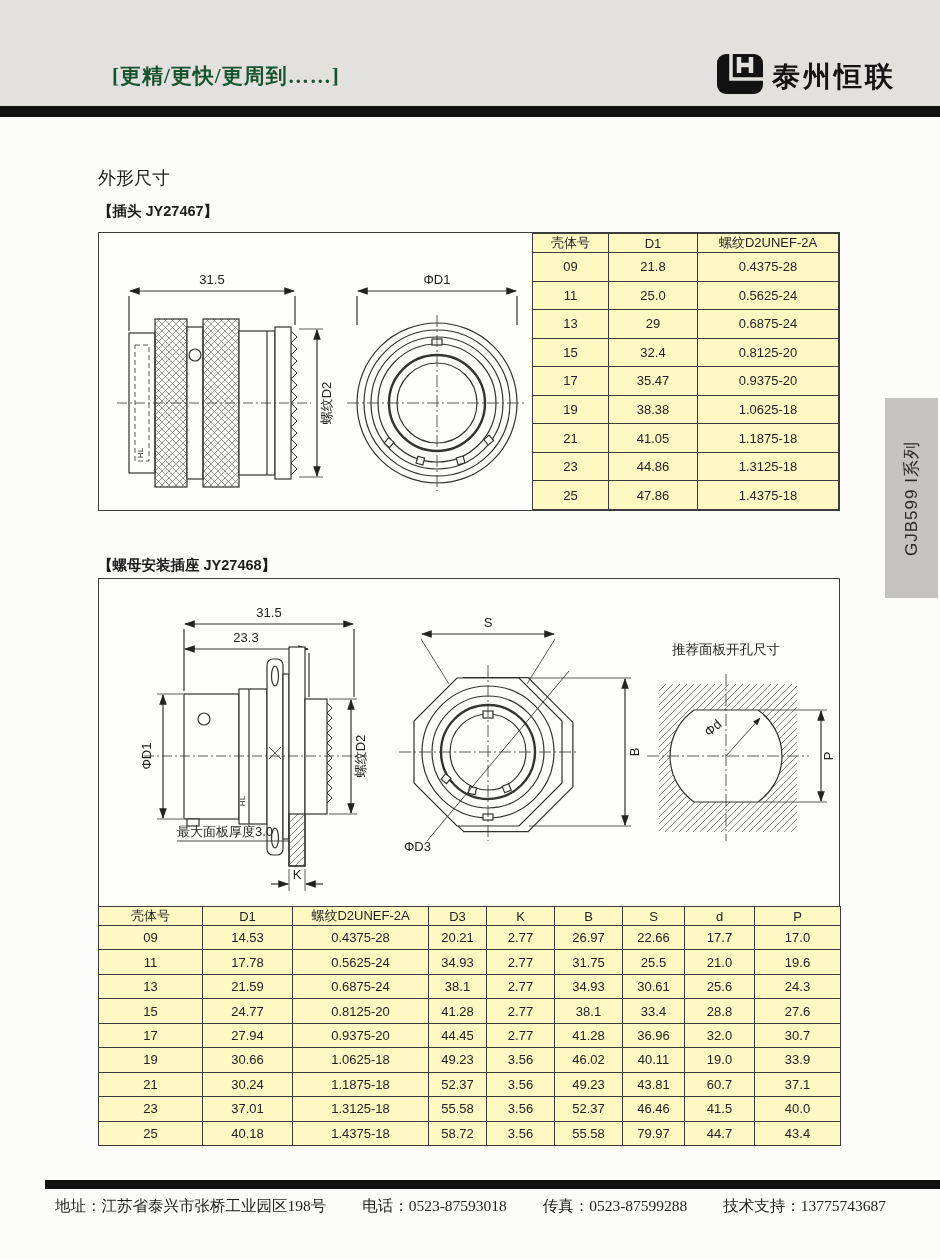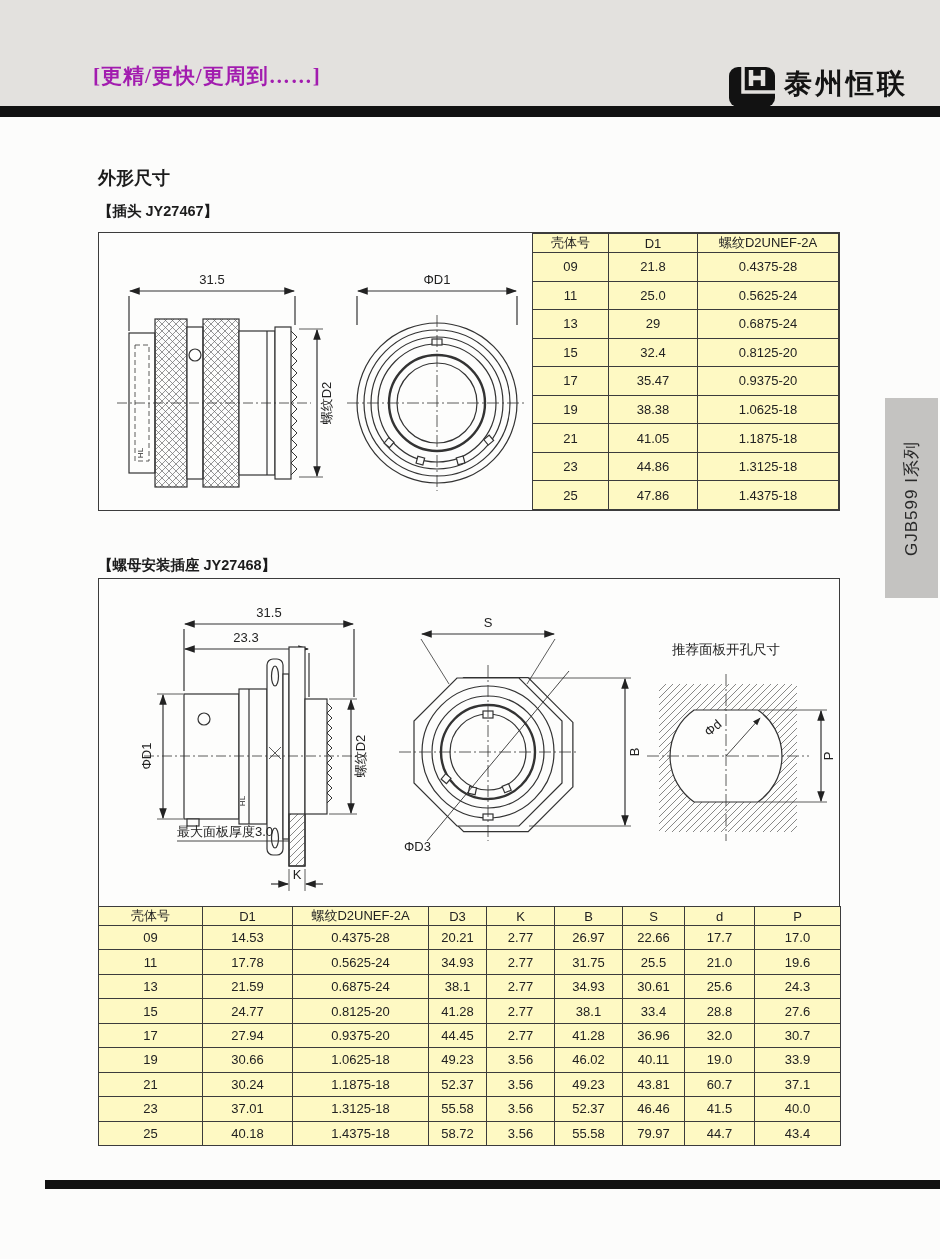--- a/index.html
+++ b/index.html
@@ -5,28 +5,28 @@
   * { margin:0; padding:0; box-sizing:border-box; }
   html,body { background:#ffffff; }
   .page {
     position:relative; width:940px; height:1259px; margin:0 auto;
     background:#fcfcfb; overflow:hidden;
     font-family:"Liberation Sans","DejaVu Sans",sans-serif; color:#1c1c1c;
   }
   
   .header-band { position:absolute; left:0; top:0; width:940px; height:106px; background:#e3e1de; }
   .slogan {
-    position:absolute; left:93px; top:62px; font-family:"Liberation Serif","DejaVu Serif",serif;
-    font-weight:bold; font-size:21px; letter-spacing:1px; color:#a21caf;
+    position:absolute; left:112px; top:62px; font-family:"Liberation Serif","DejaVu Serif",serif;
+    font-weight:bold; font-size:21px; letter-spacing:1px; color:#14532d;
   }
-  .brand { position:absolute; right:32px; top:52px; display:flex; align-items:flex-start; gap:8px;margin-top:13px; }
+  .brand { position:absolute; right:44px; top:52px; display:flex; align-items:flex-end; gap:8px; }
   .brand-name { font-weight:bold; font-size:28px; letter-spacing:3px; color:#141414; }
   .top-bar { position:absolute; left:0; top:106px; width:940px; height:11px; background:#121212; }
   
-  .page-title { position:absolute; left:98px; top:166px; font-size:18px; font-weight:bold; }
+  .page-title { position:absolute; left:98px; top:166px; font-size:18px; font-weight:normal; }
   .sec-label  { position:absolute; left:98px; font-size:14.5px; font-weight:600; }
   .sec-label.plug { top:202px; }
   .sec-label.recp { top:556px; }
   
   .box { position:absolute; border:1.5px solid #3c3c3c; background:#fdfdfc; }
   .box1 { left:98px; top:232px; width:742px; height:279px; }
   .box2 { left:98px; top:578px; width:742px; height:329px; }
   
   table { border-collapse:collapse; table-layout:fixed; font-size:13px; color:#222; background:#fef9c3; }
   th, td { border:1px solid #3c3c3c; text-align:center; vertical-align:middle; font-weight:normal; padding:0 2px; }
@@ -425,14 +425,20 @@
           <td>43.4</td>
         </tr>
       </tbody>
     </table>
 
   <div class="side-tab">
     <span>GJB599 I系列</span>
   </div>
 
   <div class="footer-bar"></div>
+  <div class="footer-text">
+    <span>地址：江苏省泰兴市张桥工业园区198号</span>
+    <span>电话：0523-87593018</span>
+    <span>传真：0523-87599288</span>
+    <span>技术支持：13775743687</span>
+  </div>
 
 </div>
 
 </body></html>

